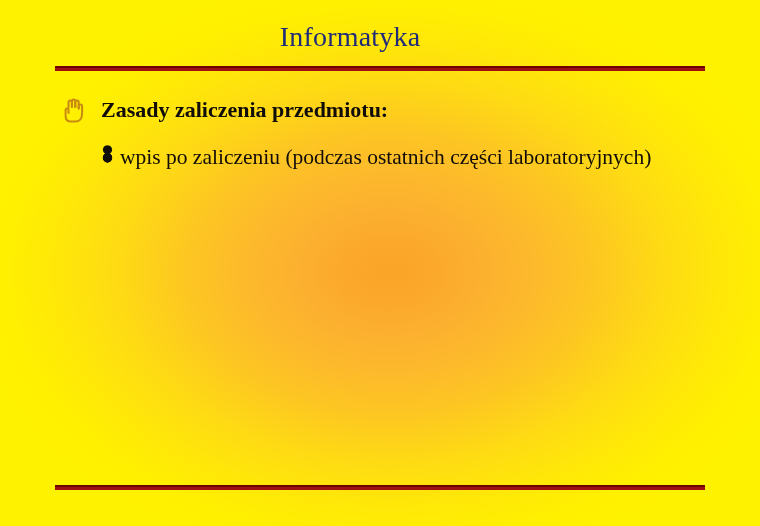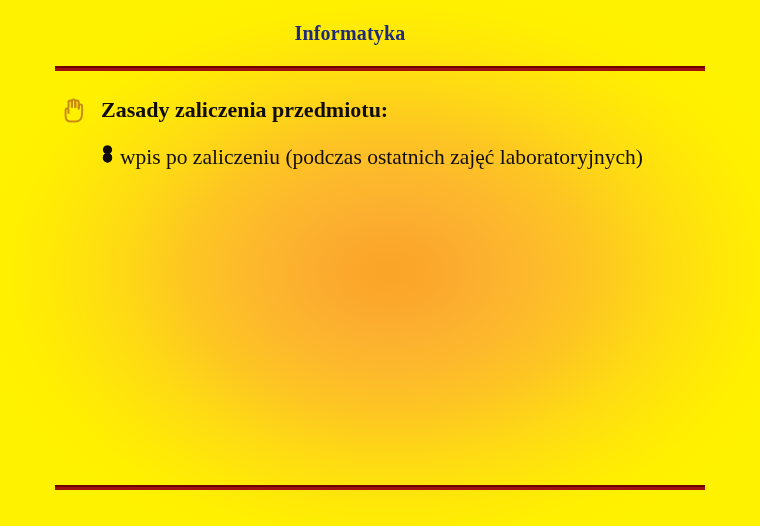--- a/index.html
+++ b/index.html
@@ -33,22 +33,22 @@
   #title-block {
     position: absolute;
     left: 0;
     top: 22px;
     width: 700px;
     text-align: center;
   }
 
   #slide-title {
     display: inline-block;
-    font-size: 20px;
-    font-weight: bold;
+    font-size: 28px;
+    font-weight: normal;
     color: #1F2A7A;
     letter-spacing: 0.2px;
     line-height: 1.1;
     white-space: pre;
   }
 
   
   .rule {
     position: absolute;
     left: 55px;
@@ -167,21 +167,21 @@
       <div class="bullet-item">
         <span class="bullet-dot">●</span>
       </div>
 
       <div class="bullet-item">
         <span class="bullet-dot">●</span>
       </div>
 
       <div class="bullet-item">
         <span class="bullet-dot">●</span>
-        <span class="bullet-text">wpis po zaliczeniu (podczas ostatnich zajęć laboratoryjnych)</span>
+        <span class="bullet-text">wpis po zaliczeniu (podczas ostatnich części laboratoryjnych)</span>
       </div>
 
     </div>
   </div>
 
   <div class="rule" id="rule-bottom"></div>
 
 </div>
 
 </body></html>

